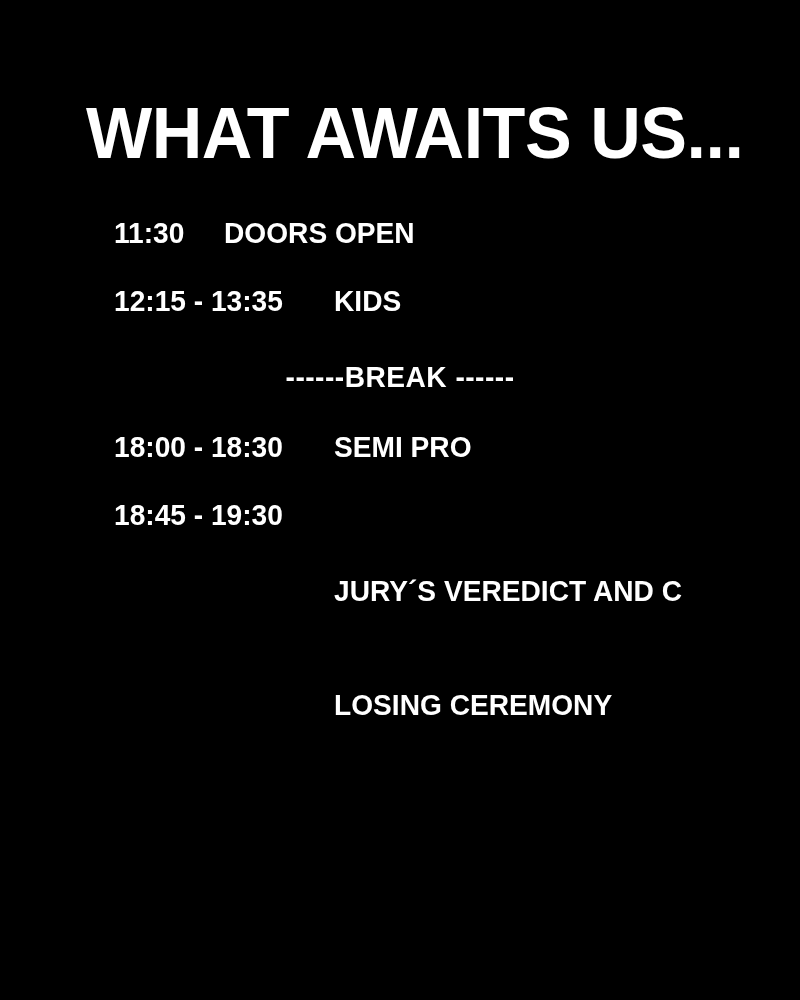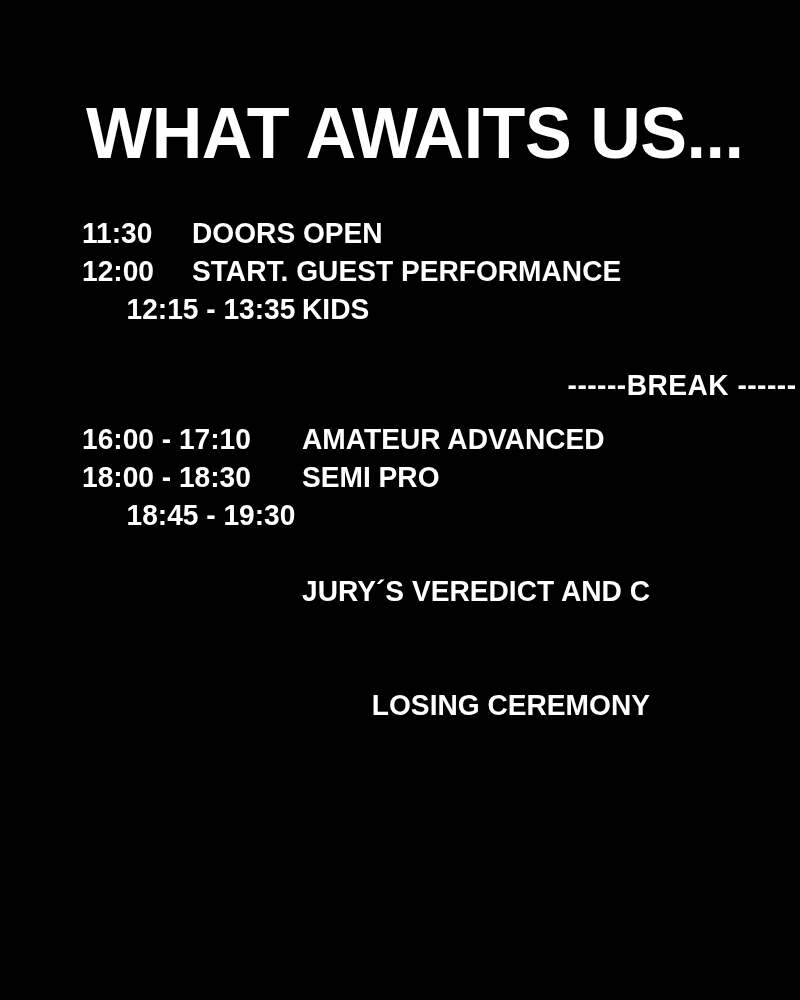--- a/index.html
+++ b/index.html
@@ -42,28 +42,28 @@
     position: absolute;
     left: 0;
     top: 214px;
     width: 800px;
   }
 
   .group {
     display: block;
   }
   .group + .group {
-    text-align: right;
+    margin-top: 30px;
   }
 
   .row {
     display: flex;
     align-items: baseline;
     height: 38px;
-    padding-left: 82px;
+    padding-left: 114px;
     white-space: pre;
   }
 
   .time {
     font-size: 29px;
     font-weight: 700;
     line-height: 38px;
     white-space: pre;
     transform: scaleX(0.97);
     transform-origin: left center;
@@ -83,22 +83,22 @@
   .row.range .time { width: 220px; }
 
   
   .indent-1 .label { padding-left: 8px; }
   .indent-2 .label { padding-left: 10px; }
 
   
   .break-row {
     height: 38px;
     margin-top: 38px;
-    margin-bottom: 16px;
-    text-align: right;
+    margin-bottom: 32px;
+    text-align: center;
   }
   .break-text {
     display: inline-block;
     font-size: 29px;
     font-weight: 700;
     line-height: 38px;
     white-space: pre;
     letter-spacing: 0.5px;
     transform: scaleX(0.97);
   }
@@ -125,42 +125,34 @@
 
   <div id="title">WHAT AWAITS US...</div>
 
   <div id="schedule">
 
     <div class="group">
       <div class="row short">
         <span class="time">11:30</span>
         <span class="label">DOORS OPEN</span>
       </div>
-      <div class="row short">
-        <span class="time">12:00</span>
-        <span class="label">START. GUEST PERFORMANCE</span>
-      </div>
     </div>
 
     <div class="group">
       <div class="row range">
         <span class="time">12:15 - 13:35</span>
         <span class="label">KIDS</span>
       </div>
     </div>
 
     <div class="break-row">
       <span class="break-text">------BREAK ------</span>
     </div>
 
     <div class="group">
-      <div class="row range">
-        <span class="time">16:00 - 17:10</span>
-        <span class="label">AMATEUR ADVANCED</span>
-      </div>
       <div class="row range">
         <span class="time">18:00 - 18:30</span>
         <span class="label">SEMI PRO</span>
       </div>
     </div>
 
     <div class="group">
       <div class="row range wrapped">
         <span class="time">18:45 - 19:30</span>
         <span class="label">

